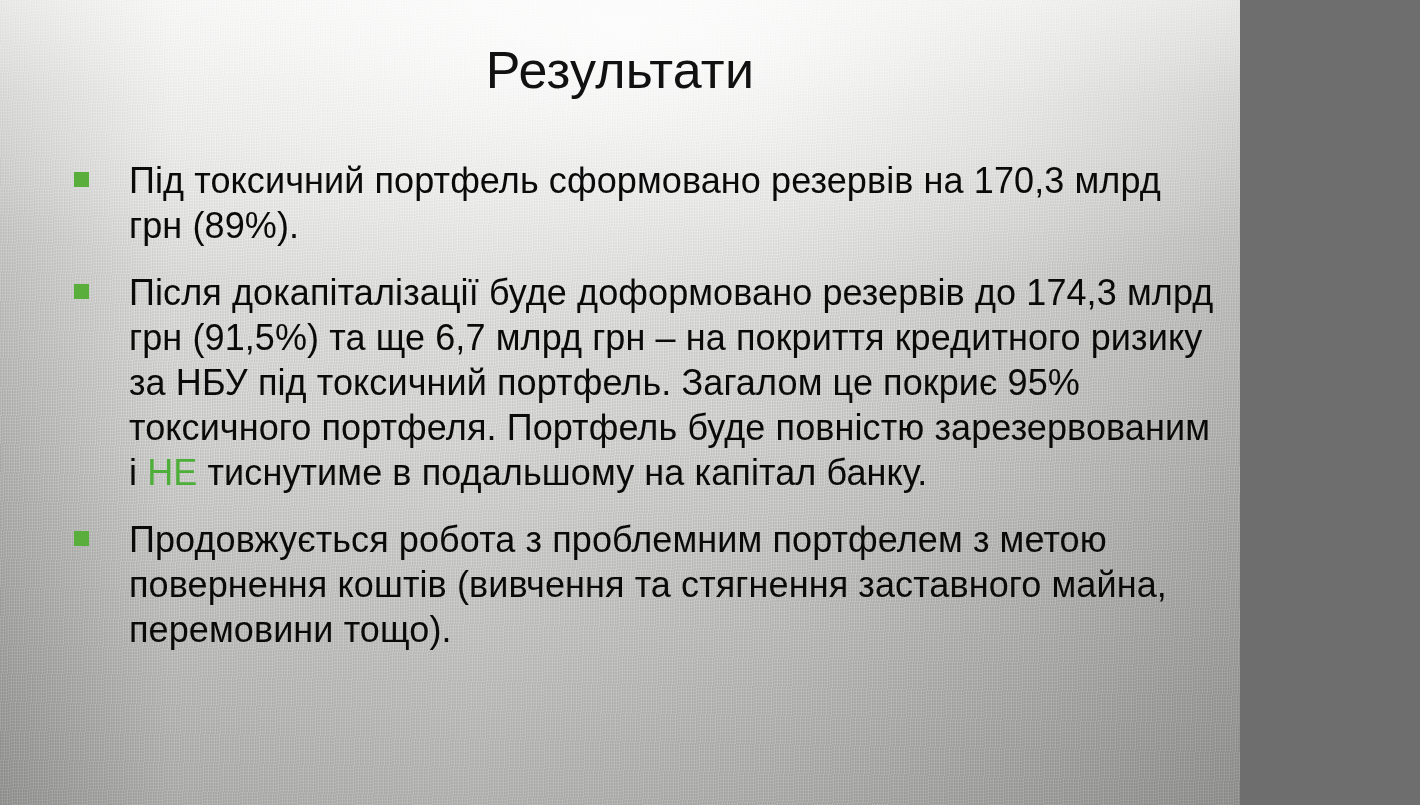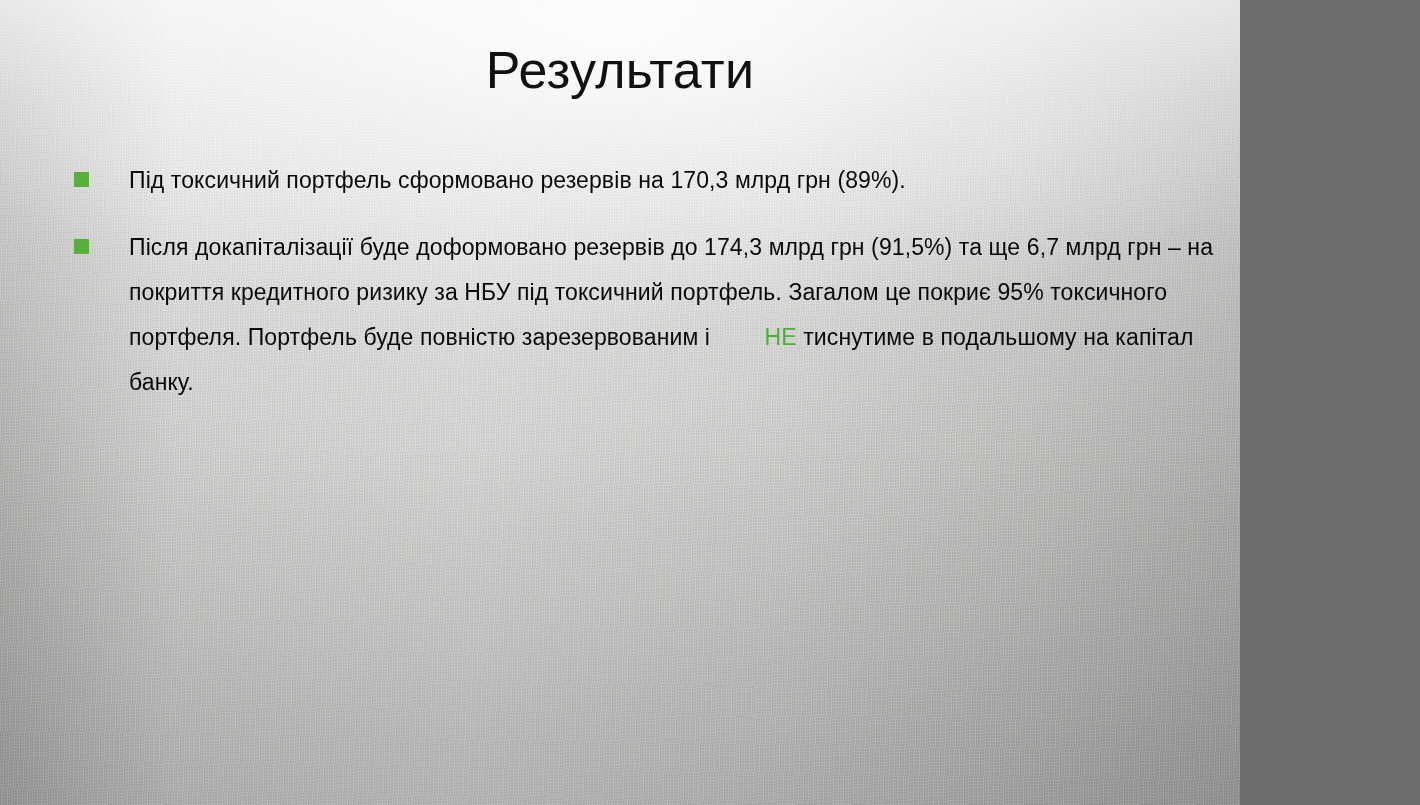--- a/index.html
+++ b/index.html
@@ -86,30 +86,29 @@
     flex: 0 0 auto;
     width: 15px;
     height: 15px;
     margin-top: 14px;
     margin-right: 40px;
     background: #5aaf3c;
   }
 
   .bullet-text {
     flex: 1 1 auto;
-    font-size: 23px;
+    font-size: 36px;
     line-height: 45px;
     color: #0a0a0a;
     letter-spacing: 0.1px;
   }
 
   .hl-green {
     color: #4eae3a;
     font-weight: 400;
-    margin-left: 48px;
   }
   .strong {
     font-weight: bold;
   }
 </style>
 </head>
 <body>
 
 <div class="slide">
 
@@ -120,17 +119,21 @@
     <div class="bullet-item">
       <span class="bullet-marker"></span>
       <div class="bullet-text">Під токсичний портфель сформовано резервів на 170,3 млрд грн (89%).</div>
     </div>
 
     <div class="bullet-item">
       <span class="bullet-marker"></span>
       <div class="bullet-text"><span>Після докапіталізації буде доформовано резервів до 174,3 млрд грн (91,5%) та ще 6,7 млрд грн – на покриття кредитного ризику за НБУ під токсичний портфель. Загалом це покриє 95% токсичного портфеля. Портфель буде повністю зарезервованим і </span><span class="hl-green">НЕ</span><span> тиснутиме в подальшому на капітал банку.</span></div>
     </div>
 
+    <div class="bullet-item">
+      <span class="bullet-marker"></span>
+      <div class="bullet-text">Продовжується робота з проблемним портфелем з метою повернення коштів (вивчення та стягнення заставного майна, перемовини тощо).</div>
+    </div>
 
 
 
   </div>
 </div>
 
 </body></html>

